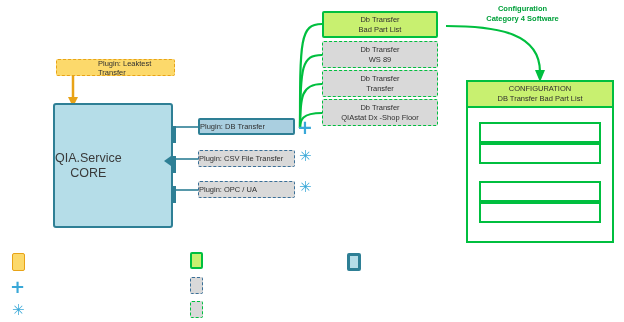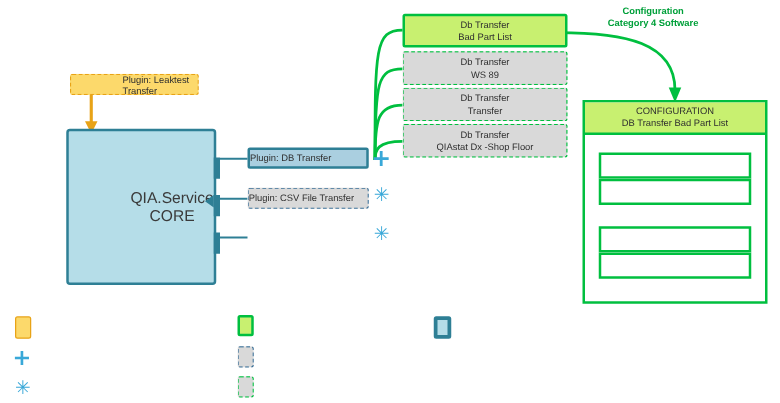--- a/index.html
+++ b/index.html
@@ -26,21 +26,21 @@
   .core-box {
     position: absolute;
     left: 53px; top: 103px;
     width: 120px; height: 125px;
     background: #b5dde8;
     border: 2px solid #2e7f95;
     border-radius: 3px;
     box-sizing: border-box;
     display: flex;
     align-items: center;
-    justify-content: flex-end;
+    justify-content: flex-start;
     z-index: 3;
   }
   .core-label {
     color: #3a3a3a;
     font-size: 12.5px;
     line-height: 15px;
     text-align: center;
     white-space: pre-line;
   }
   
@@ -63,21 +63,21 @@
     border-top: 5px solid transparent;
     border-bottom: 5px solid transparent;
     border-right: 7px solid #2e7f95;
     z-index: 5;
   }
 
   
   .leaktest-box {
     position: absolute;
     left: 56px; top: 59px;
-    width: 103px; height: 17px;
+    width: 119px; height: 17px;
     background: #fcd96b;
     border: 1.5px dashed #e8a317;
     border-radius: 2px;
     box-sizing: border-box;
     display: flex;
     align-items: center;
     justify-content: center;
     z-index: 3;
     padding-left: 41px;
   }
@@ -125,21 +125,21 @@
     font-family: "DejaVu Sans", sans-serif;
   }
   .glyph-plus { left: 297px; top: 118px; font-size: 19px; }
   .glyph-star-1 { left: 299px; top: 149px; font-size: 15px; }
   .glyph-star-2 { left: 299px; top: 180px; font-size: 15px; }
 
   
   .dbt-box {
     position: absolute;
     left: 322px;
-    width: 132px; height: 27px;
+    width: 116px; height: 27px;
     box-sizing: border-box;
     border-radius: 2px;
     display: flex;
     flex-direction: column;
     align-items: center;
     justify-content: center;
     z-index: 3;
   }
   .dbt-box .l1, .dbt-box .l2 {
     font-size: 7.5px;
@@ -315,20 +315,23 @@
   <div class="plugin-box plugin-db">
     <span>Plugin: DB Transfer</span>
   </div>
   <div class="glyph glyph-plus">+</div>
 
   <div class="plugin-box plugin-csv">
     <span>Plugin: CSV File Transfer</span>
   </div>
   <div class="glyph glyph-star-1">✳</div>
 
+  <div class="plugin-box plugin-opc">
+    <span>Plugin: OPC / UA</span>
+  </div>
   <div class="glyph glyph-star-2">✳</div>
 
   <div class="dbt-box dbt-active">
     <div class="l1">Db Transfer</div>
     <div class="l2">Bad Part List</div>
   </div>
   <div class="dbt-box dbt-dim dbt-2">
     <div class="l1">Db Transfer</div>
     <div class="l2">WS 89</div>
   </div>

